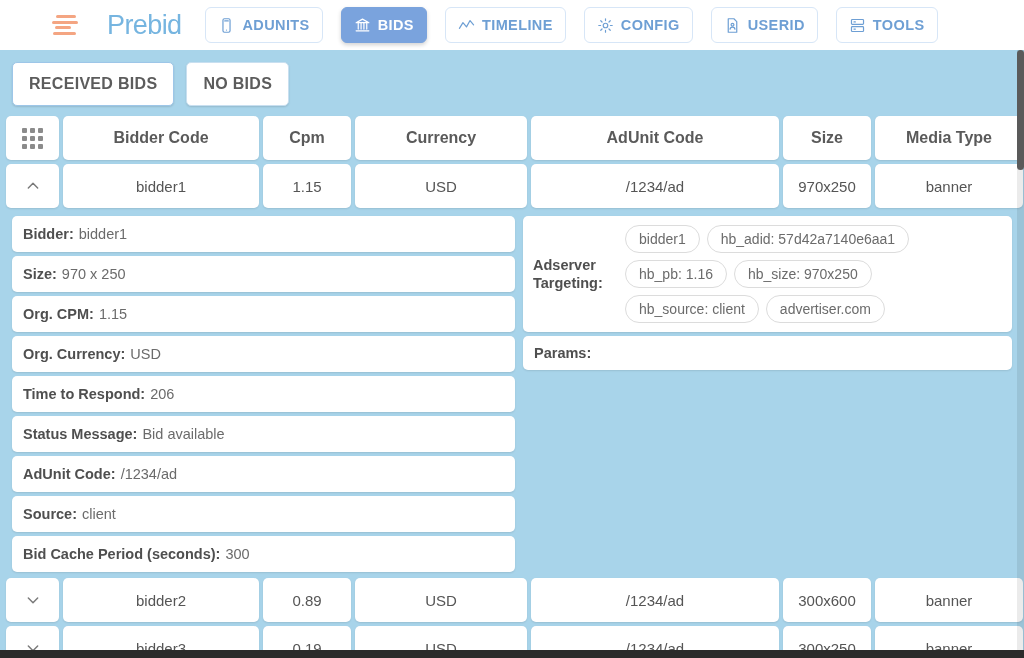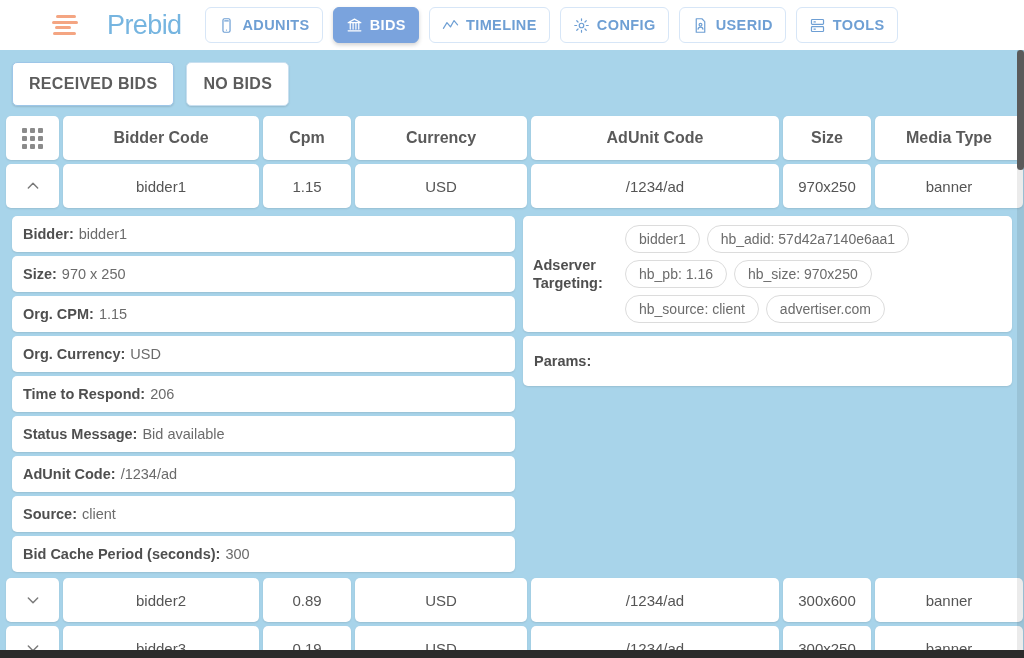--- a/index.html
+++ b/index.html
@@ -89,21 +89,21 @@
     box-shadow: 0 1px 2px rgba(0,0,0,.10);
   }
   .panel-label { font-size: 14.5px; font-weight: bold; color: #4f4f4f;
                  width: 84px; flex: none; line-height: 1.25; }
   .chips { display: flex; flex-wrap: wrap; gap: 7px; }
   .chip {
     border: 1px solid #dcdcdc; border-radius: 16px;
     padding: 5px 13px; font-size: 14px; color: #6b6b6b;
     background: #fff; cursor: pointer; white-space: nowrap;
   }
-  .params { background: #fff; border-radius: 5px; height: 50px;
+  .params { background: #fff; border-radius: 5px; height: 34px;
             display: flex; align-items: center; padding: 0 11px;
             font-size: 14.5px; font-weight: bold; color: #4f4f4f;
             box-shadow: 0 1px 2px rgba(0,0,0,.10); }
 
   .chev { width: 16px; height: 16px; }
   .scroll-track { position: absolute; top: 50px; right: 0; width: 7px;
                   bottom: 8px; background: rgba(0,0,0,.08); }
   .scroll-thumb { position: absolute; top: 0; right: 0; width: 7px; height: 120px;
                   background: #5a5a5a; border-radius: 4px; cursor: pointer; }
   .botbar { position: absolute; left: 0; right: 0; bottom: 0; height: 8px;
@@ -117,21 +117,21 @@
   <div class="topbar">
     <div class="logo-wrap">
       <span class="logo-mark">
         <i></i>
           <i></i>
           <i></i>
           <i></i>
       </span>
       <span class="logo-text">Prebid</span>
     </div>
-    <div id="nav-host" style="display:flex; gap:10px;">
+    <div id="nav-host" style="display:flex; gap:18px;">
         <button class="navbtn">
           <svg width="17" height="17" viewBox="0 0 24 24" fill="none" stroke="currentColor" stroke-width="1.7" stroke-linecap="round" stroke-linejoin="round">
             <rect x="7" y="2.5" width="10" height="19" rx="2"></rect>
             <line x1="9.5" y1="5.5" x2="14.5" y2="5.5"></line>
             <circle cx="12" cy="18.5" r="0.9" fill="currentColor" stroke="none"></circle>
           </svg>
           <span>ADUNITS</span>
         </button>
         <button class="navbtn active">
           <svg width="17" height="17" viewBox="0 0 24 24" fill="none" stroke="currentColor" stroke-width="1.7" stroke-linecap="round" stroke-linejoin="round">

